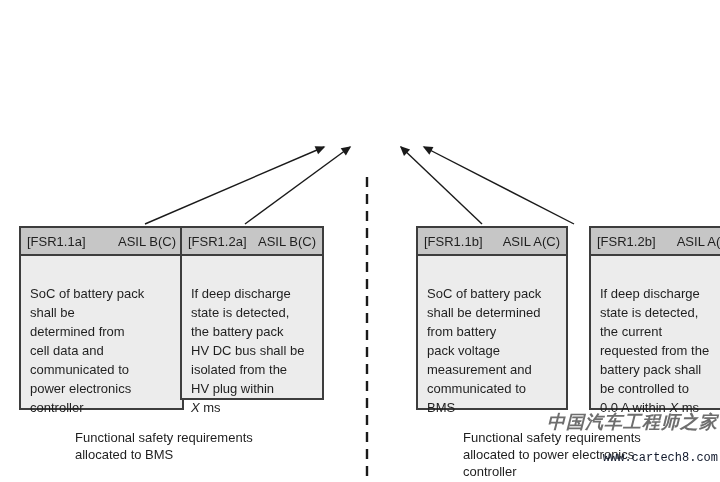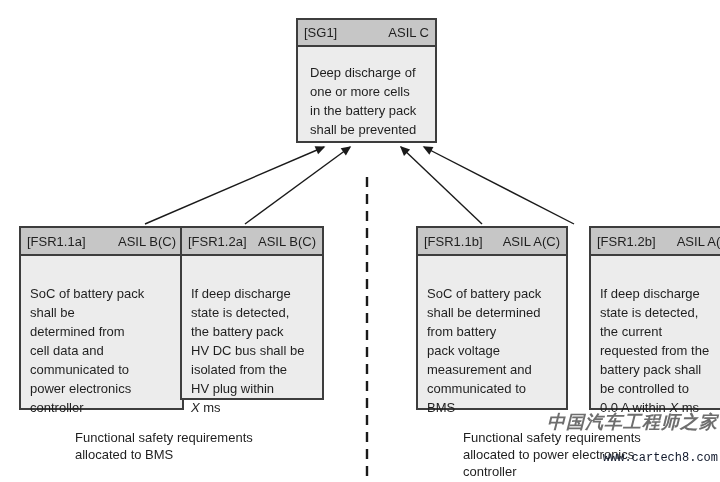--- a/index.html
+++ b/index.html
@@ -103,30 +103,20 @@
         <path d="M0,0.5 L10,5 L0,9.5 z" fill="#1a1a1a"></path>
       </marker>
     </defs>
     <line x1="145" y1="224" x2="324" y2="147" stroke="#1a1a1a" stroke-width="1.4" marker-end="url(#arrow)"></line>
     <line x1="245" y1="224" x2="350" y2="147" stroke="#1a1a1a" stroke-width="1.4" marker-end="url(#arrow)"></line>
     <line x1="482" y1="224" x2="401" y2="147" stroke="#1a1a1a" stroke-width="1.4" marker-end="url(#arrow)"></line>
     <line x1="574" y1="224" x2="424" y2="147" stroke="#1a1a1a" stroke-width="1.4" marker-end="url(#arrow)"></line>
     <line x1="367" y1="177" x2="367" y2="481" stroke="#1a1a1a" stroke-width="2.4" stroke-dasharray="10 7"></line>
   </svg>
 
-  <div class="reqbox sg">
-    <div class="hdr">
-      <span>[SG1]</span>
-      <span>ASIL C</span>
-    </div>
-    <div class="bdy">Deep discharge of
-one or more cells
-in the battery pack
-shall be prevented</div>
-  </div>
 
   <div class="reqbox b1">
     <div class="hdr">
       <span>[FSR1.1a]</span>
       <span>ASIL B(C)</span>
     </div>
     <div class="bdy">SoC of battery pack
 shall be
 determined from
 cell data and

